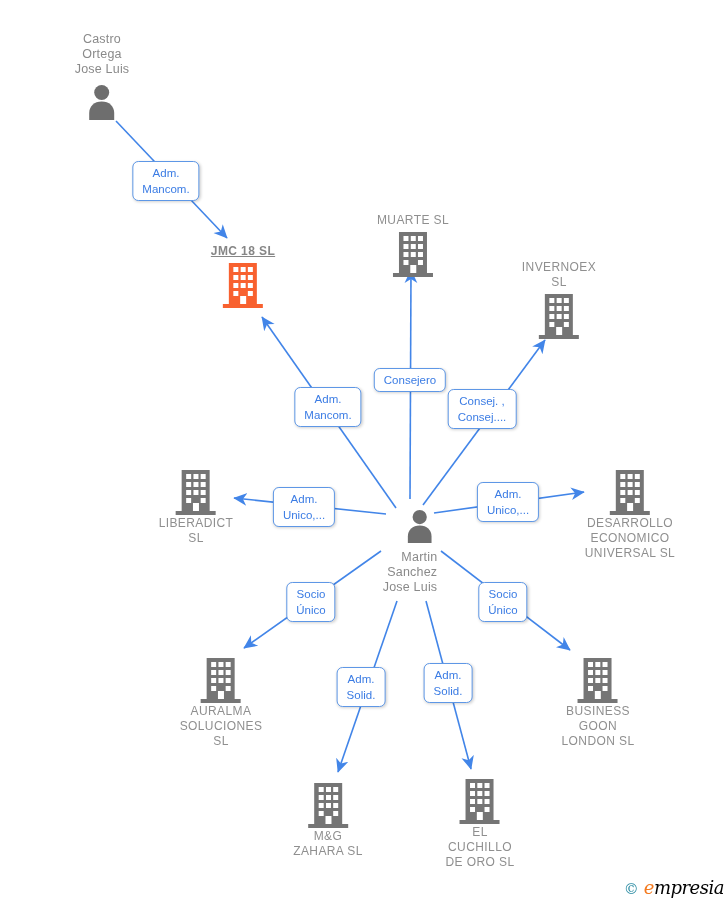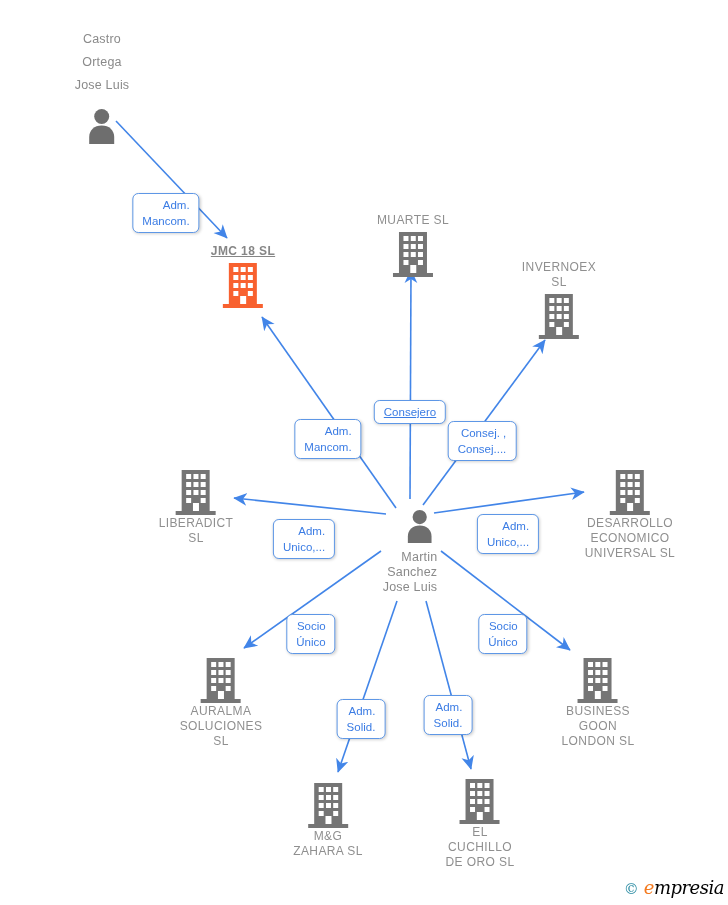--- a/index.html
+++ b/index.html
@@ -15,21 +15,21 @@
   .node-label{color:#8f8f8f;font-size:12px;line-height:15px;letter-spacing:.4px;white-space:nowrap;}
   .person-label{color:#8a8a8a;font-size:12.5px;line-height:15px;letter-spacing:.2px;white-space:nowrap;}
   .node-label.bold{font-weight:700;color:#868686;text-decoration:underline;}
   .icon-gap-above{margin-top:7px;}
   .icon-gap-below{margin-bottom:2px;}
   .gap-under-icon{margin-top:5px;}
   .rel-label{
     position:absolute;z-index:3;transform:translate(-50%,-50%);
     background:#ffffff;border:1.5px solid #5e97e6;border-radius:6px;
     padding:3px 9px;color:#3b7ce4;font-size:11.5px;line-height:16px;
-    text-align:right;white-space:nowrap;box-shadow:1px 1px 3px rgba(0,0,0,.18);margin-top:32px;
+    text-align:center;white-space:nowrap;box-shadow:1px 1px 3px rgba(0,0,0,.18);
   }
   .logo{
     position:absolute;right:4px;bottom:7px;z-index:4;display:flex;
     align-items:baseline;gap:5px;text-decoration:none;cursor:pointer;
   }
   .logo .copy{color:#2b8ca3;font-size:15px;font-family:"DejaVu Serif",serif;}
   .logo .brand{font-family:"DejaVu Serif",serif;font-style:italic;font-size:18px;letter-spacing:-.5px;}
   .logo .brand .e{color:#f47b20;}
   .logo .brand .rest{color:#000000;}
   svg.bicon,svg.picon{display:block;}
@@ -77,21 +77,21 @@
         <rect x="19.3" y="35" width="6" height="8"></rect>
       </g>
     </g>
     <g id="person-glyph">
       <circle cx="18" cy="8.5" r="7.5"></circle>
       <path d="M18 17.5 c-7.5 0 -12.5 4.8 -12.5 11.5 l0 7 25 0 0 -7 c0 -6.7 -5 -11.5 -12.5 -11.5 z"></path>
     </g>
   </defs>
 </svg>
 
-<div class="node" style="left:102px;top:32px;gap:8px;">
+<div class="node" style="left:102px;top:32px;">
   <div class="person-label">Castro</div>
   <div class="person-label">Ortega</div>
   <div class="person-label">Jose Luis</div>
   <svg class="picon icon-gap-above" width="36" height="38" viewBox="0 0 36 38" fill="#6e6e6e">
       <use href="#person-glyph"></use>
     </svg>
 </div>
 
 <div class="node" style="left:243px;top:244px;">
   <div class="node-label bold icon-gap-below">JMC 18  SL</div>
@@ -177,21 +177,21 @@
 </div>
 
 <div class="rel-label" style="left:166px;top:181px;">
   <div>Adm.</div>
   <div>Mancom.</div>
 </div>
 <div class="rel-label" style="left:328px;top:407px;">
   <div>Adm.</div>
   <div>Mancom.</div>
 </div>
-<div class="rel-label" style="left:410px;top:380px;text-decoration:underline;">
+<div class="rel-label" style="left:410px;top:380px;">
   <div>Consejero</div>
 </div>
 <div class="rel-label" style="left:482px;top:409px;">
   <div>Consej. ,</div>
   <div>Consej....</div>
 </div>
 <div class="rel-label" style="left:304px;top:507px;">
   <div>Adm.</div>
   <div>Unico,...</div>
 </div>

